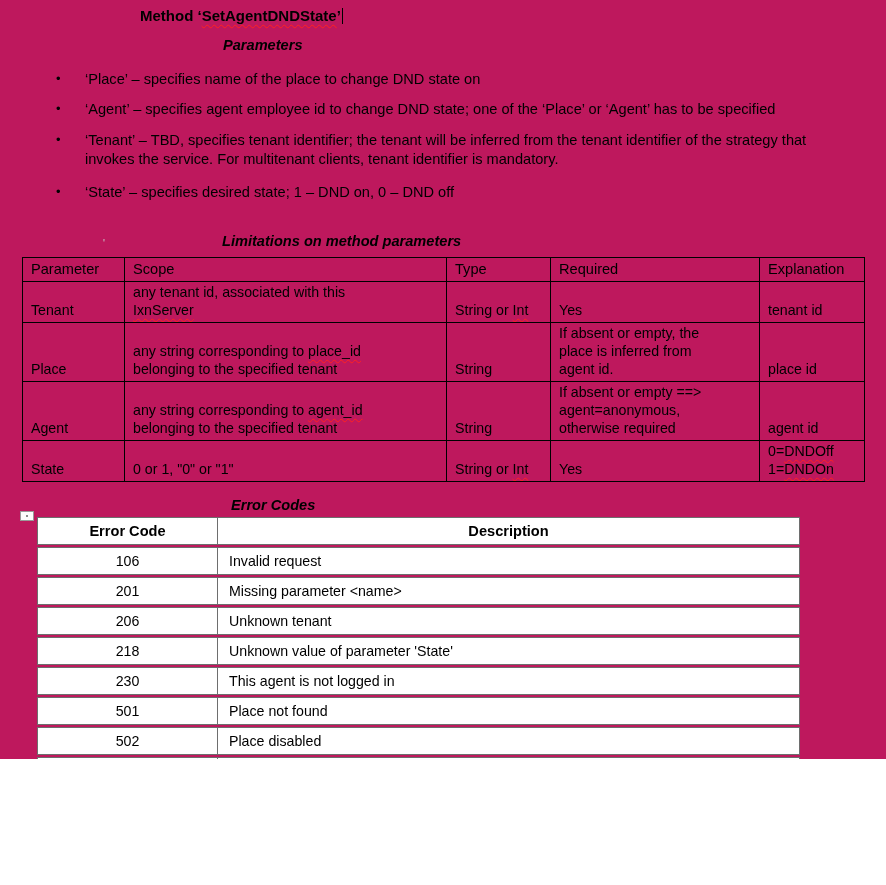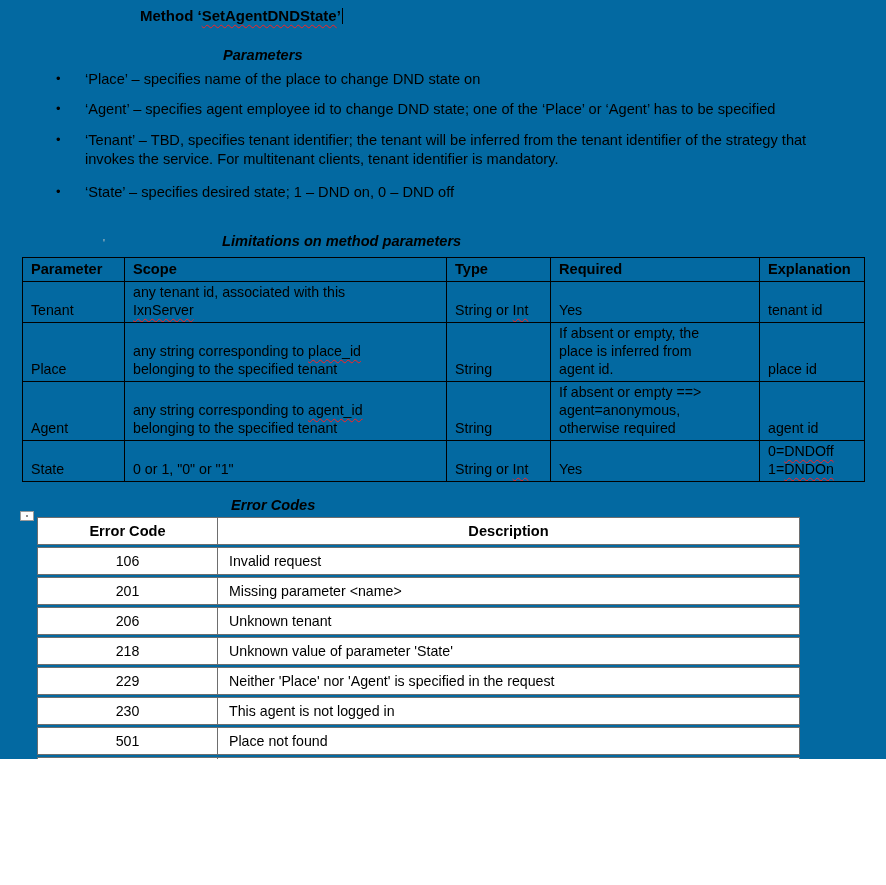--- a/index.html
+++ b/index.html
@@ -1,53 +1,53 @@
 <!DOCTYPE html>
 <html><head>
 <meta charset="utf-8">
 <style>
   * { margin:0; padding:0; box-sizing:border-box; }
   html,body { background:#fff; }
   .page {
     position:relative; width:886px; height:759px; overflow:hidden;
-    background:#0369a1; color:#000;
+    background:#be185d; color:#000;
     font-family:"Liberation Sans","DejaVu Sans",sans-serif;
     font-size:14.6px; line-height:19px;
   }
   .sq {
     text-decoration-line:underline;
     text-decoration-style:wavy;
     text-decoration-color:#ff2020;
     text-decoration-thickness:1px;
     text-underline-offset:3px;
   }
   .doc-title { position:absolute; left:140px; top:6px; font-size:15px; font-weight:bold; white-space:nowrap; }
   .caret { display:inline-block; width:1.5px; height:16px; background:#000; vertical-align:-3px; margin-left:1px; }
   .subhead { position:absolute; font-size:14.6px; font-weight:bold; font-style:italic; white-space:nowrap; }
-  .h-params { left:223px; top:46px; }
+  .h-params { left:223px; top:36px; }
   .h-limits { left:202px; top:232px;margin-left:20px; }
   .h-errors { left:199px; top:496px;margin-left:32px; }
   .faint-tick { position:absolute; left:103px; top:234px; color:#c9c9c9; font-size:10px; }
 
   .bullet { position:absolute; left:36px; width:900px; padding-left:49px; }
   .b1 { top:70px; } .b2 { top:100px; } .b3 { top:131px; } .b4 { top:183px; }
   .bullet .dot { position:absolute; left:20px; top:-1px; font-size:13px; }
   .oneline { white-space:nowrap; }
   .clipline { white-space:nowrap; }
 
   table.param-table {
     position:absolute; left:22px; top:257px;
     border-collapse:collapse; table-layout:fixed; width:842px;
     font-size:14.2px; line-height:18px;
   }
   table.param-table th, table.param-table td {
     border:1.5px solid #000; vertical-align:bottom;
     padding:1px 8px 3px 8px; text-align:left; overflow:hidden;
   }
-  table.param-table th { font-weight:bold; font-size:14.6px; vertical-align:middle; padding-top:2px; }
+  table.param-table th { font-weight:normal; font-size:14.6px; vertical-align:middle; padding-top:2px; }
   tr.r-head  { height:23px; }
   tr.r-two   { height:38px; }
   tr.r-three { height:59px; }
 
   .handle-icon {
     position:absolute; left:20px; top:511px; width:14px; height:10px;
     border:1px solid #9a9a9a; background:#fdfdfd;
   }
   .handle-icon::after {
     content:""; position:absolute; left:5px; top:3px; width:2px; height:2px; background:#8a8a8a;
@@ -193,24 +193,20 @@
       <td class="ec-col1">206</td>
       <td class="ec-col2">Unknown tenant</td>
     </tr>
 
 
     <tr>
       <td class="ec-col1">218</td>
       <td class="ec-col2">Unknown value of parameter 'State'</td>
     </tr>
 
-    <tr>
-      <td class="ec-col1">229</td>
-      <td class="ec-col2">Neither 'Place' nor 'Agent' is specified in the request</td>
-    </tr>
 
     <tr>
       <td class="ec-col1">230</td>
       <td class="ec-col2">This agent is not logged in</td>
     </tr>
 
     <tr>
       <td class="ec-col1">501</td>
       <td class="ec-col2">Place not found</td>
     </tr>

